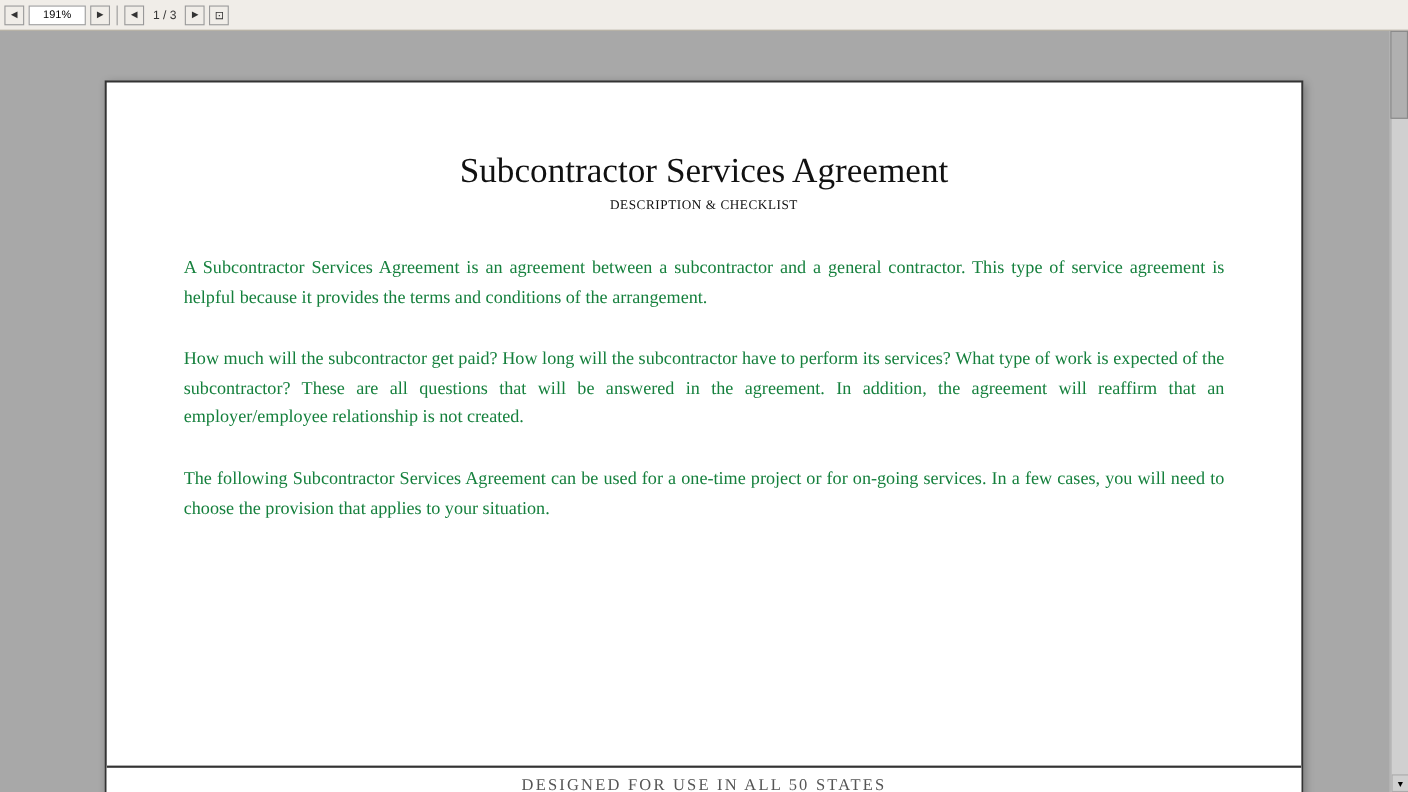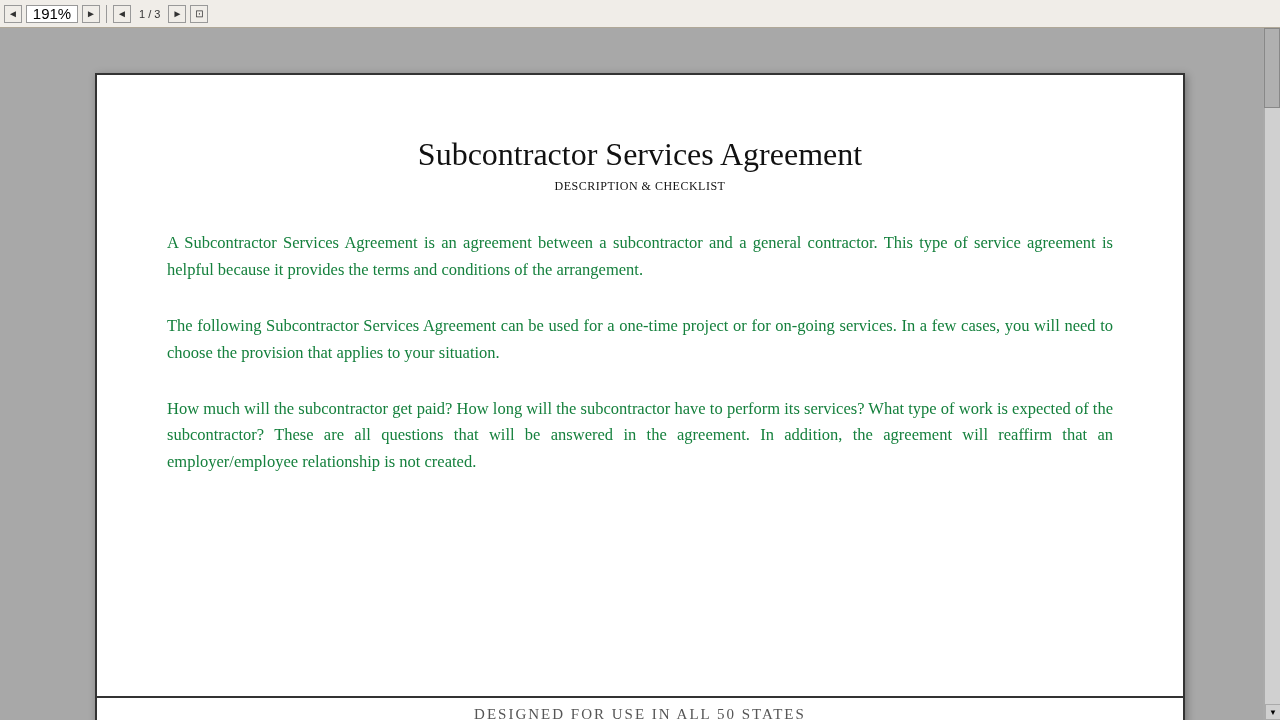--- a/index.html
+++ b/index.html
@@ -25,21 +25,21 @@
       align-items: center;
       padding: 0 4px;
       gap: 4px;
     }
 
     .toolbar-input {
       width: 52px;
       height: 18px;
       border: 1px solid #999;
       background: white;
-      font-size: 15px;
+      font-size: 10px;
       text-align: center;
       padding: 0 2px;
     }
 
     .toolbar-btn {
       width: 18px;
       height: 18px;
       background: #f0ede8;
       border: 1px solid #999;
       cursor: pointer;
@@ -208,22 +208,22 @@
 
 <div class="main-area">
 
   <div class="document-page">
 
     <h1 class="doc-title">Subcontractor Services Agreement</h1>
     <h2 class="doc-subtitle">DESCRIPTION &amp; CHECKLIST</h2>
 
     <div class="doc-body">
       <p class="doc-paragraph">A Subcontractor Services Agreement is an agreement between a subcontractor and a general contractor.  This type of service agreement is helpful because it provides the terms and conditions of the arrangement.</p>
+      <p class="doc-paragraph">How much will the subcontractor get paid?  How long will the subcontractor have to perform its services?  What type of work is expected of the subcontractor?  These are all questions that will be answered in the agreement.  In addition, the agreement will reaffirm that an employer/employee relationship is not created.</p>
       <p class="doc-paragraph">The following Subcontractor Services Agreement can be used for a one-time project or for on-going services.  In a few cases, you will need to choose the provision that applies to your situation.</p>
-      <p class="doc-paragraph">How much will the subcontractor get paid?  How long will the subcontractor have to perform its services?  What type of work is expected of the subcontractor?  These are all questions that will be answered in the agreement.  In addition, the agreement will reaffirm that an employer/employee relationship is not created.</p>
     </div>
 
     <span class="page-number">20</span>
 
     <div class="doc-footer">DESIGNED FOR USE IN ALL 50 STATES</div>
   </div>
 
   <div class="scrollbar-track">
     <div class="scrollbar-btn">▲</div>
     <div class="scrollbar-thumb"></div>

